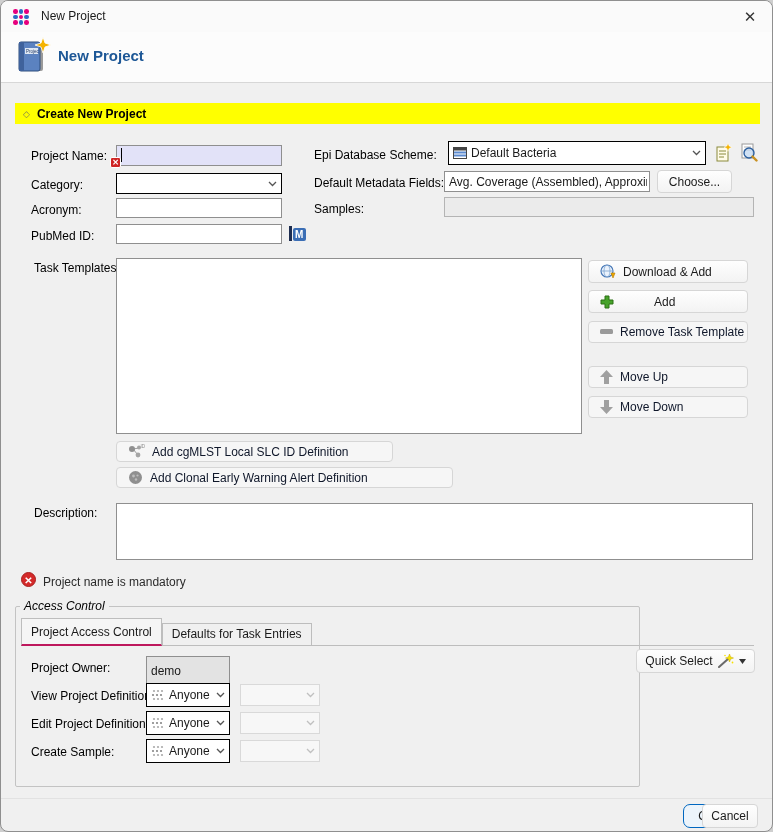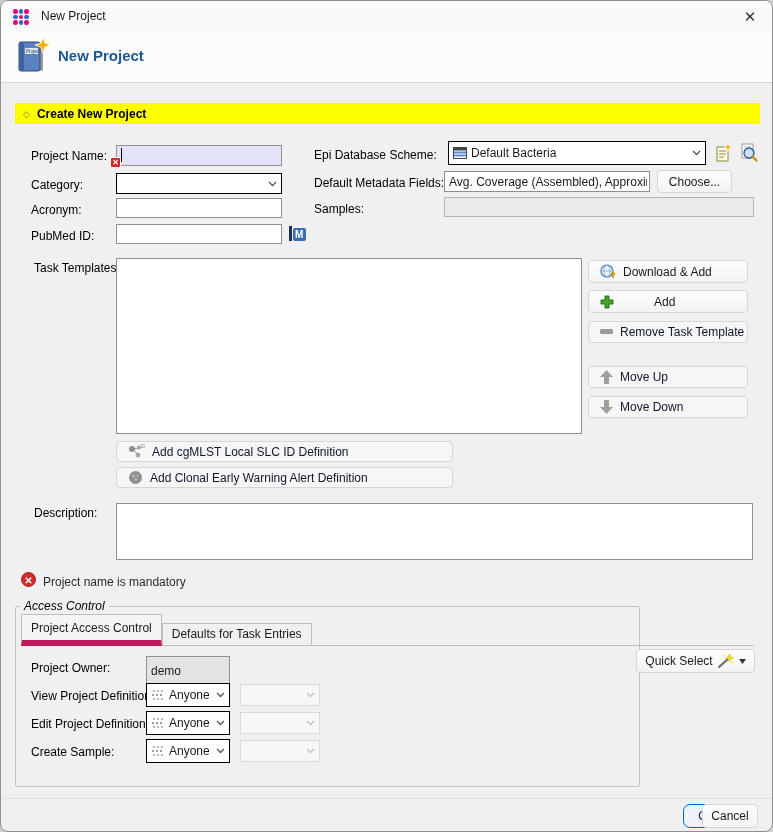--- a/index.html
+++ b/index.html
@@ -58,21 +58,21 @@
   .error-txt { position:absolute; color:#2b2b2b; }
   
   fieldset.ac { position:absolute; left:14px; top:598px; width:625px; height:188px;
     border:1px solid #c3c3c3; border-radius:2px;font-style:italic; }
   fieldset.ac legend { margin-left:4px; padding:0 4px; font-size:12px; color:#000; }
   .tabs { position:absolute; left:6px; top:17px; right:6px; height:25px;
     border-bottom:1px solid #bdbdbd; display:flex; align-items:flex-end; }
   .tab { border:1px solid #bdbdbd; border-bottom:none; background:#f0f0f0; padding:3px 9px 4px 9px;
     font-size:12px; white-space:nowrap; }
   .tab.active { background:#f5f5f5; padding-top:6px; padding-bottom:5px; position:relative; top:1px;
-    border-bottom:6px solid #be185d; }
+    border-bottom:2px solid #be185d; }
   
   .footline { position:absolute; left:0; right:0; top:797px; height:1px; background:#e2e2e2; }
   svg { display:block; }
 </style>
 </head>
 <body>
 
 <div class="dialog">
 
   <div class="titlebar">
@@ -219,21 +219,21 @@
     </svg>
     <span>Move Up</span>
   </div>
   <div class="btn disabled" style="left:587px; top:395px; width:160px; height:22px;">
     <svg width="13" height="14" viewBox="0 0 13 14">
       <path d="M6.5 14L0 7h4V0h5v7h4z" fill="#a0a0a0"></path>
     </svg>
     <span>Move Down</span>
   </div>
 
-  <div class="btn disabled" style="left:115px; top:440px; width:337px; height:21px;">
+  <div class="btn disabled" style="left:115px; top:440px; width:277px; height:21px;">
     <svg width="17" height="15" viewBox="0 0 17 15">
       <line x1="5" y1="5" x2="10" y2="11" stroke="#9a9a9a"></line>
       <line x1="5" y1="5" x2="11" y2="4" stroke="#9a9a9a"></line>
       <circle cx="4" cy="5" r="3" fill="#8f8f8f"></circle>
       <circle cx="10" cy="11" r="2.4" fill="#a5a5a5"></circle>
       <circle cx="11" cy="3.5" r="2" fill="#a5a5a5"></circle>
       <text x="12.5" y="4" font-size="4.5" fill="#8a8a8a" font-family="Liberation Sans">ID</text>
     </svg>
     <span>Add cgMLST Local SLC ID Definition</span>
   </div>

